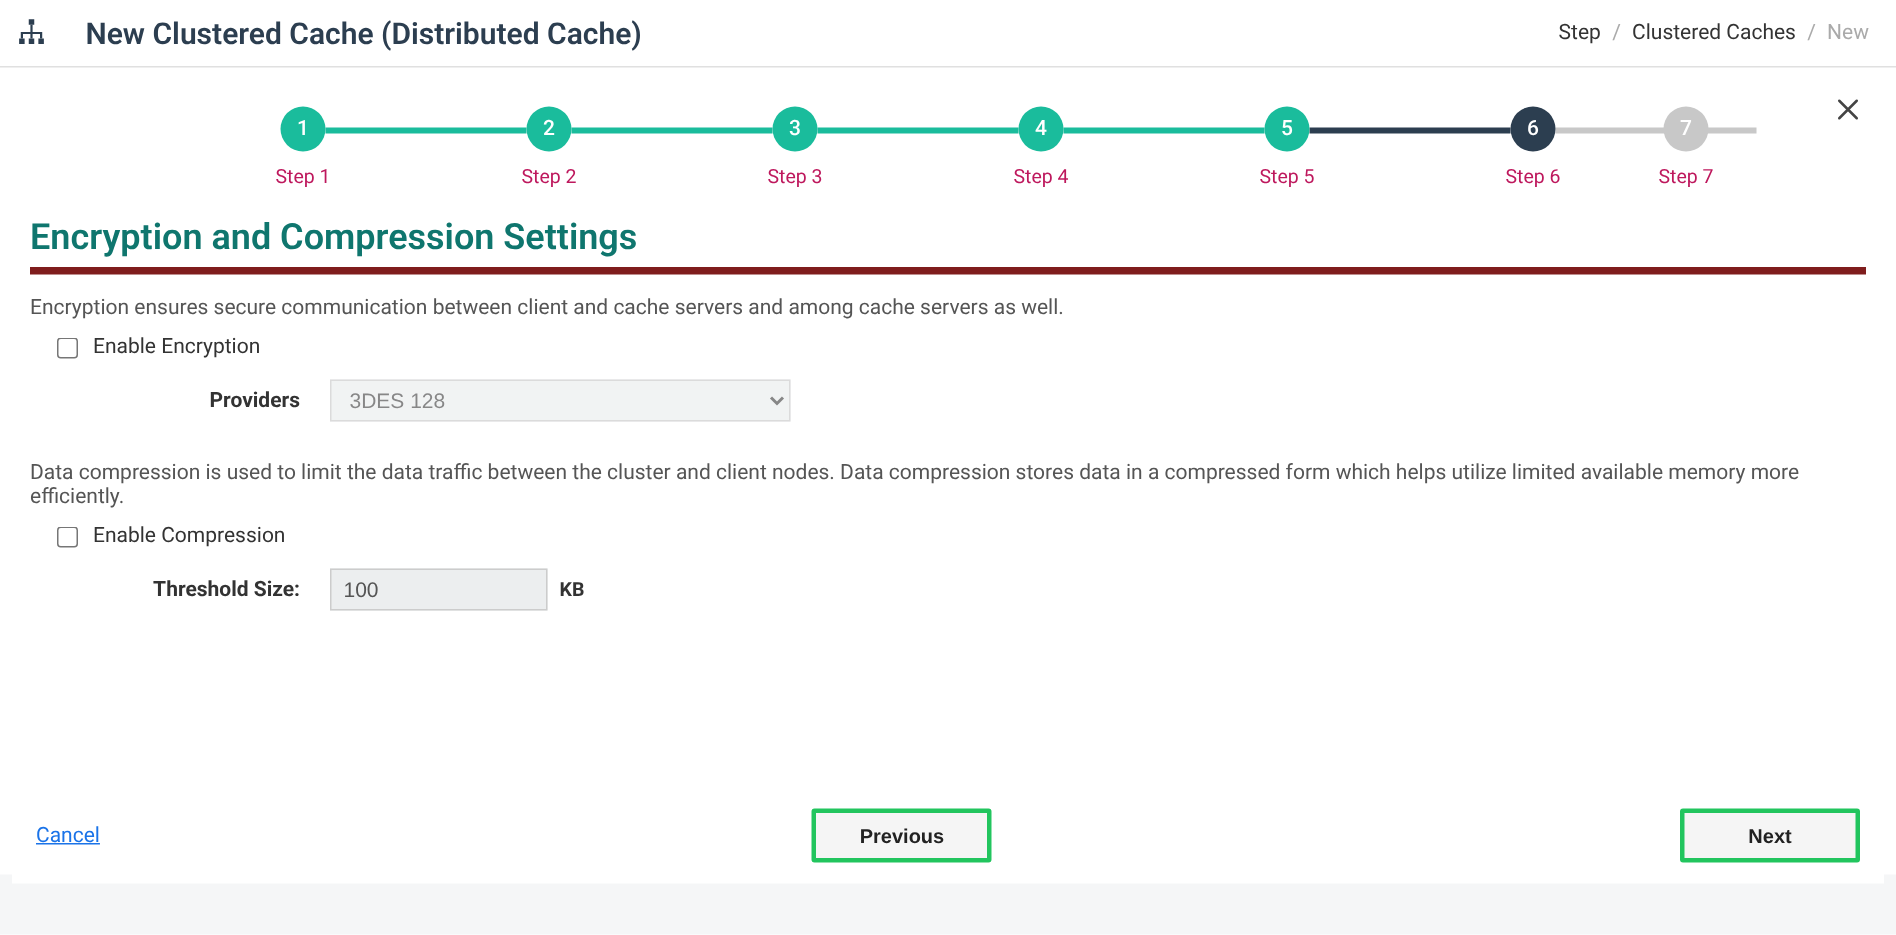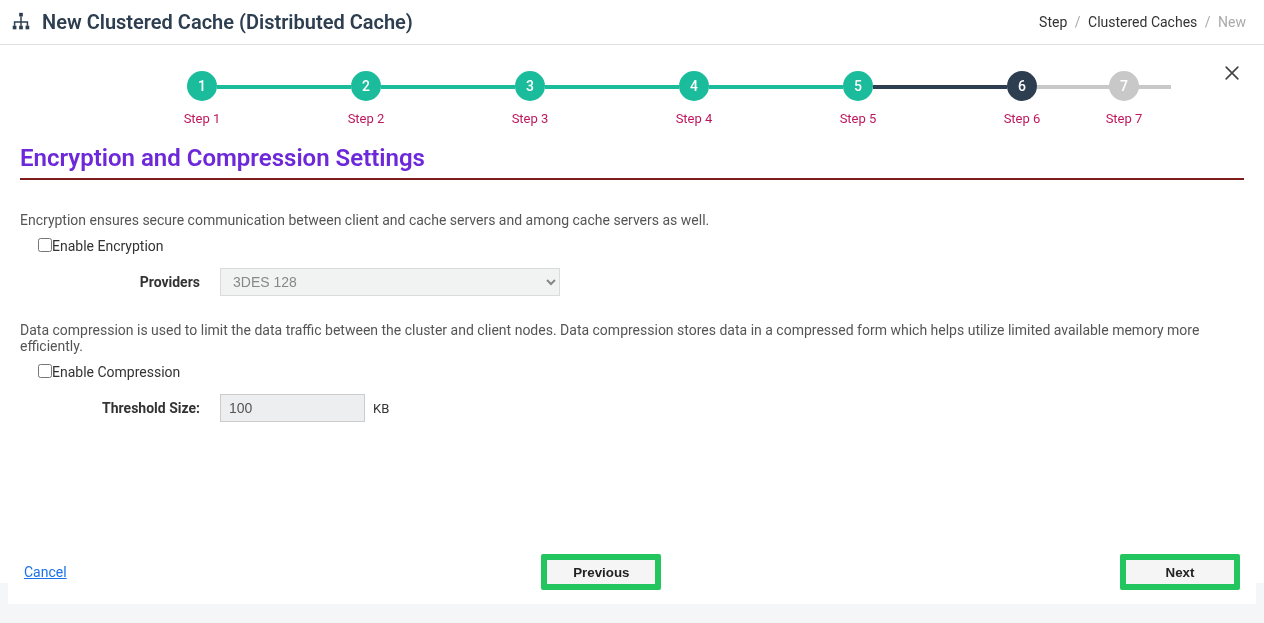--- a/index.html
+++ b/index.html
@@ -16,21 +16,21 @@
     .header-region {
       display: flex;
       align-items: center;
       justify-content: space-between;
       padding: 10px 18px 10px 10px;
       border-bottom: 1px solid #e0e0e0;
     }
     .header-left {
       display: flex;
       align-items: center;
-      gap: 10px;
+      gap: 25px;
     }
     .cluster-icon {
       width: 22px;
       height: 22px;
       color: #2c3e50;
     }
     .page-title {
       font-size: 20px;
       font-weight: 600;
       color: #2c3e50;
@@ -114,37 +114,38 @@
     .step-item:last-child .step-line { display: none; }
     .line-done { background: #1abc9c; }
     .line-current { background: #2c3e50; }
     .line-pending { background: #c8c8c8; }
     
     .step-item.last-fixed { flex: 0 0 40px; }
 
     .section-title {
       font-size: 24px;
       font-weight: 600;
-      color: #6d28d9;
+      color: #0f766e;
       margin: 18px 0 8px 0;
       padding: 0 0 6px 0;
-      border-bottom: 2px solid #7f1d1d;
+      border-bottom: 5px solid #7f1d1d;
     }
 
     .body-area {
       padding: 0 0 0 0;
     }
     .desc-text {
       color: #555;
       font-size: 14px;
-      margin: 32px 0 10px 0;
+      margin: 14px 0 10px 0;
     }
     .checkbox-row {
       display: flex;
-      align-items: flex-start;
+      align-items: flex-end;
+      gap: 10px;
       margin: 6px 0 14px 18px;
     }
     .checkbox-row input[type=checkbox] {
       width: 14px;
       height: 14px;
     }
     .checkbox-row label {
       color: #333;
     }
 
@@ -162,55 +163,55 @@
       font-size: 14px;
     }
     .select-input, .text-input {
       height: 28px;
       border: 1px solid #ccc;
       background: #eceeef;
       padding: 0 8px;
       color: #555;
       font-size: 14px;
     }
-    .select-input { width: 340px; appearance: auto; }
+    .select-input { width: 307px; appearance: auto; }
     .text-input.key { width: 268px; background: #eceeef; border-right: none; height: 30px;}
     .eye-btn {
       width: 34px;
       height: 30px;
       border: 1px solid #ccc;
       background: #fff;
       display: inline-flex;
       align-items: center;
       justify-content: center;
       cursor: pointer;
       margin-left: -1px;
       border-radius: 0 3px 3px 0;
     }
     .text-input.thresh { width: 145px; }
-    .unit-label { margin-left: 8px; color: #333; font-size: 13px; }
+    .unit-label { margin-left: 8px; color: #333; font-size: 13px; font-weight: bold; }
 
     .footer {
       display: flex;
       justify-content: space-between;
       align-items: center;
       padding: 12px 4px 4px 4px;
       margin-top: 120px;
     }
     .link-btn {
       color: #1a73e8;
       text-decoration: underline;
       cursor: pointer;
       font-size: 14px;
       margin-right: 16px;
     }
     .btn {
       min-width: 120px;
       height: 36px;
-      border: 6px solid #22c55e;
+      border: 3px solid #22c55e;
       background: #f5f5f5;
       color: #222;
       font-weight: 600;
       cursor: pointer;
       border-radius: 2px;
     }
 
     .bottom-bg {
       position: absolute;
       left: 0; right: 0; bottom: 0;

